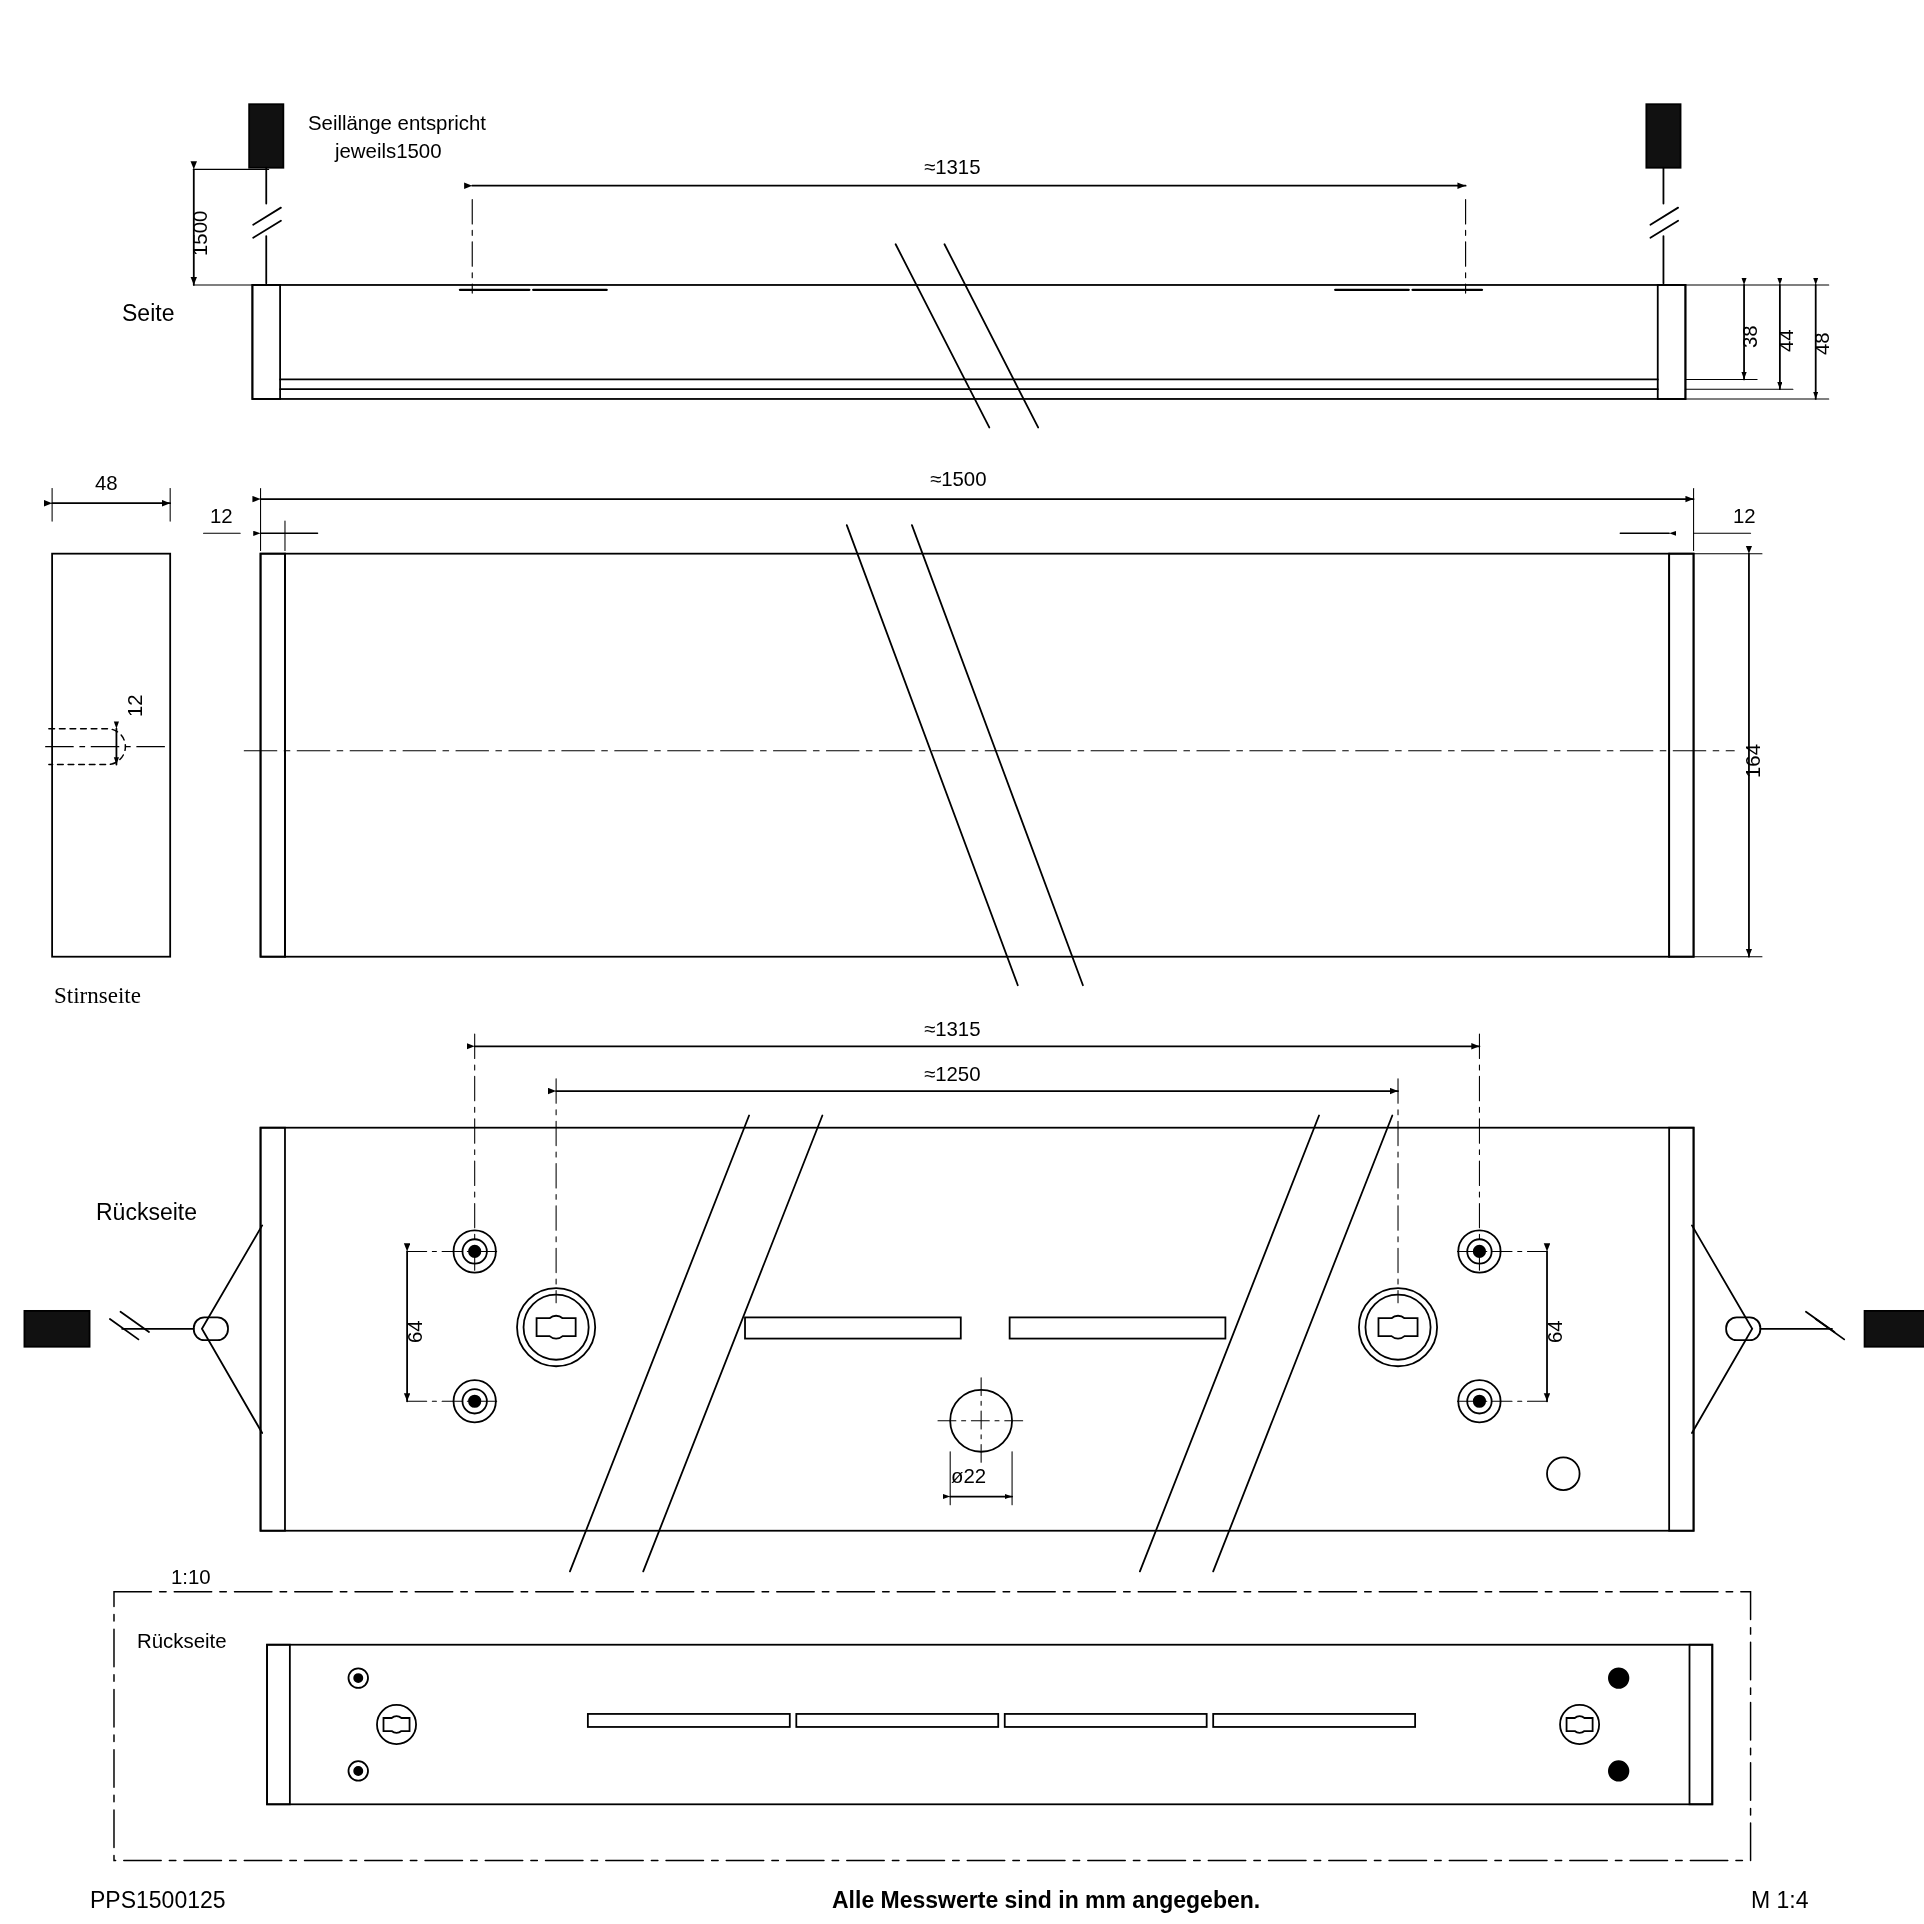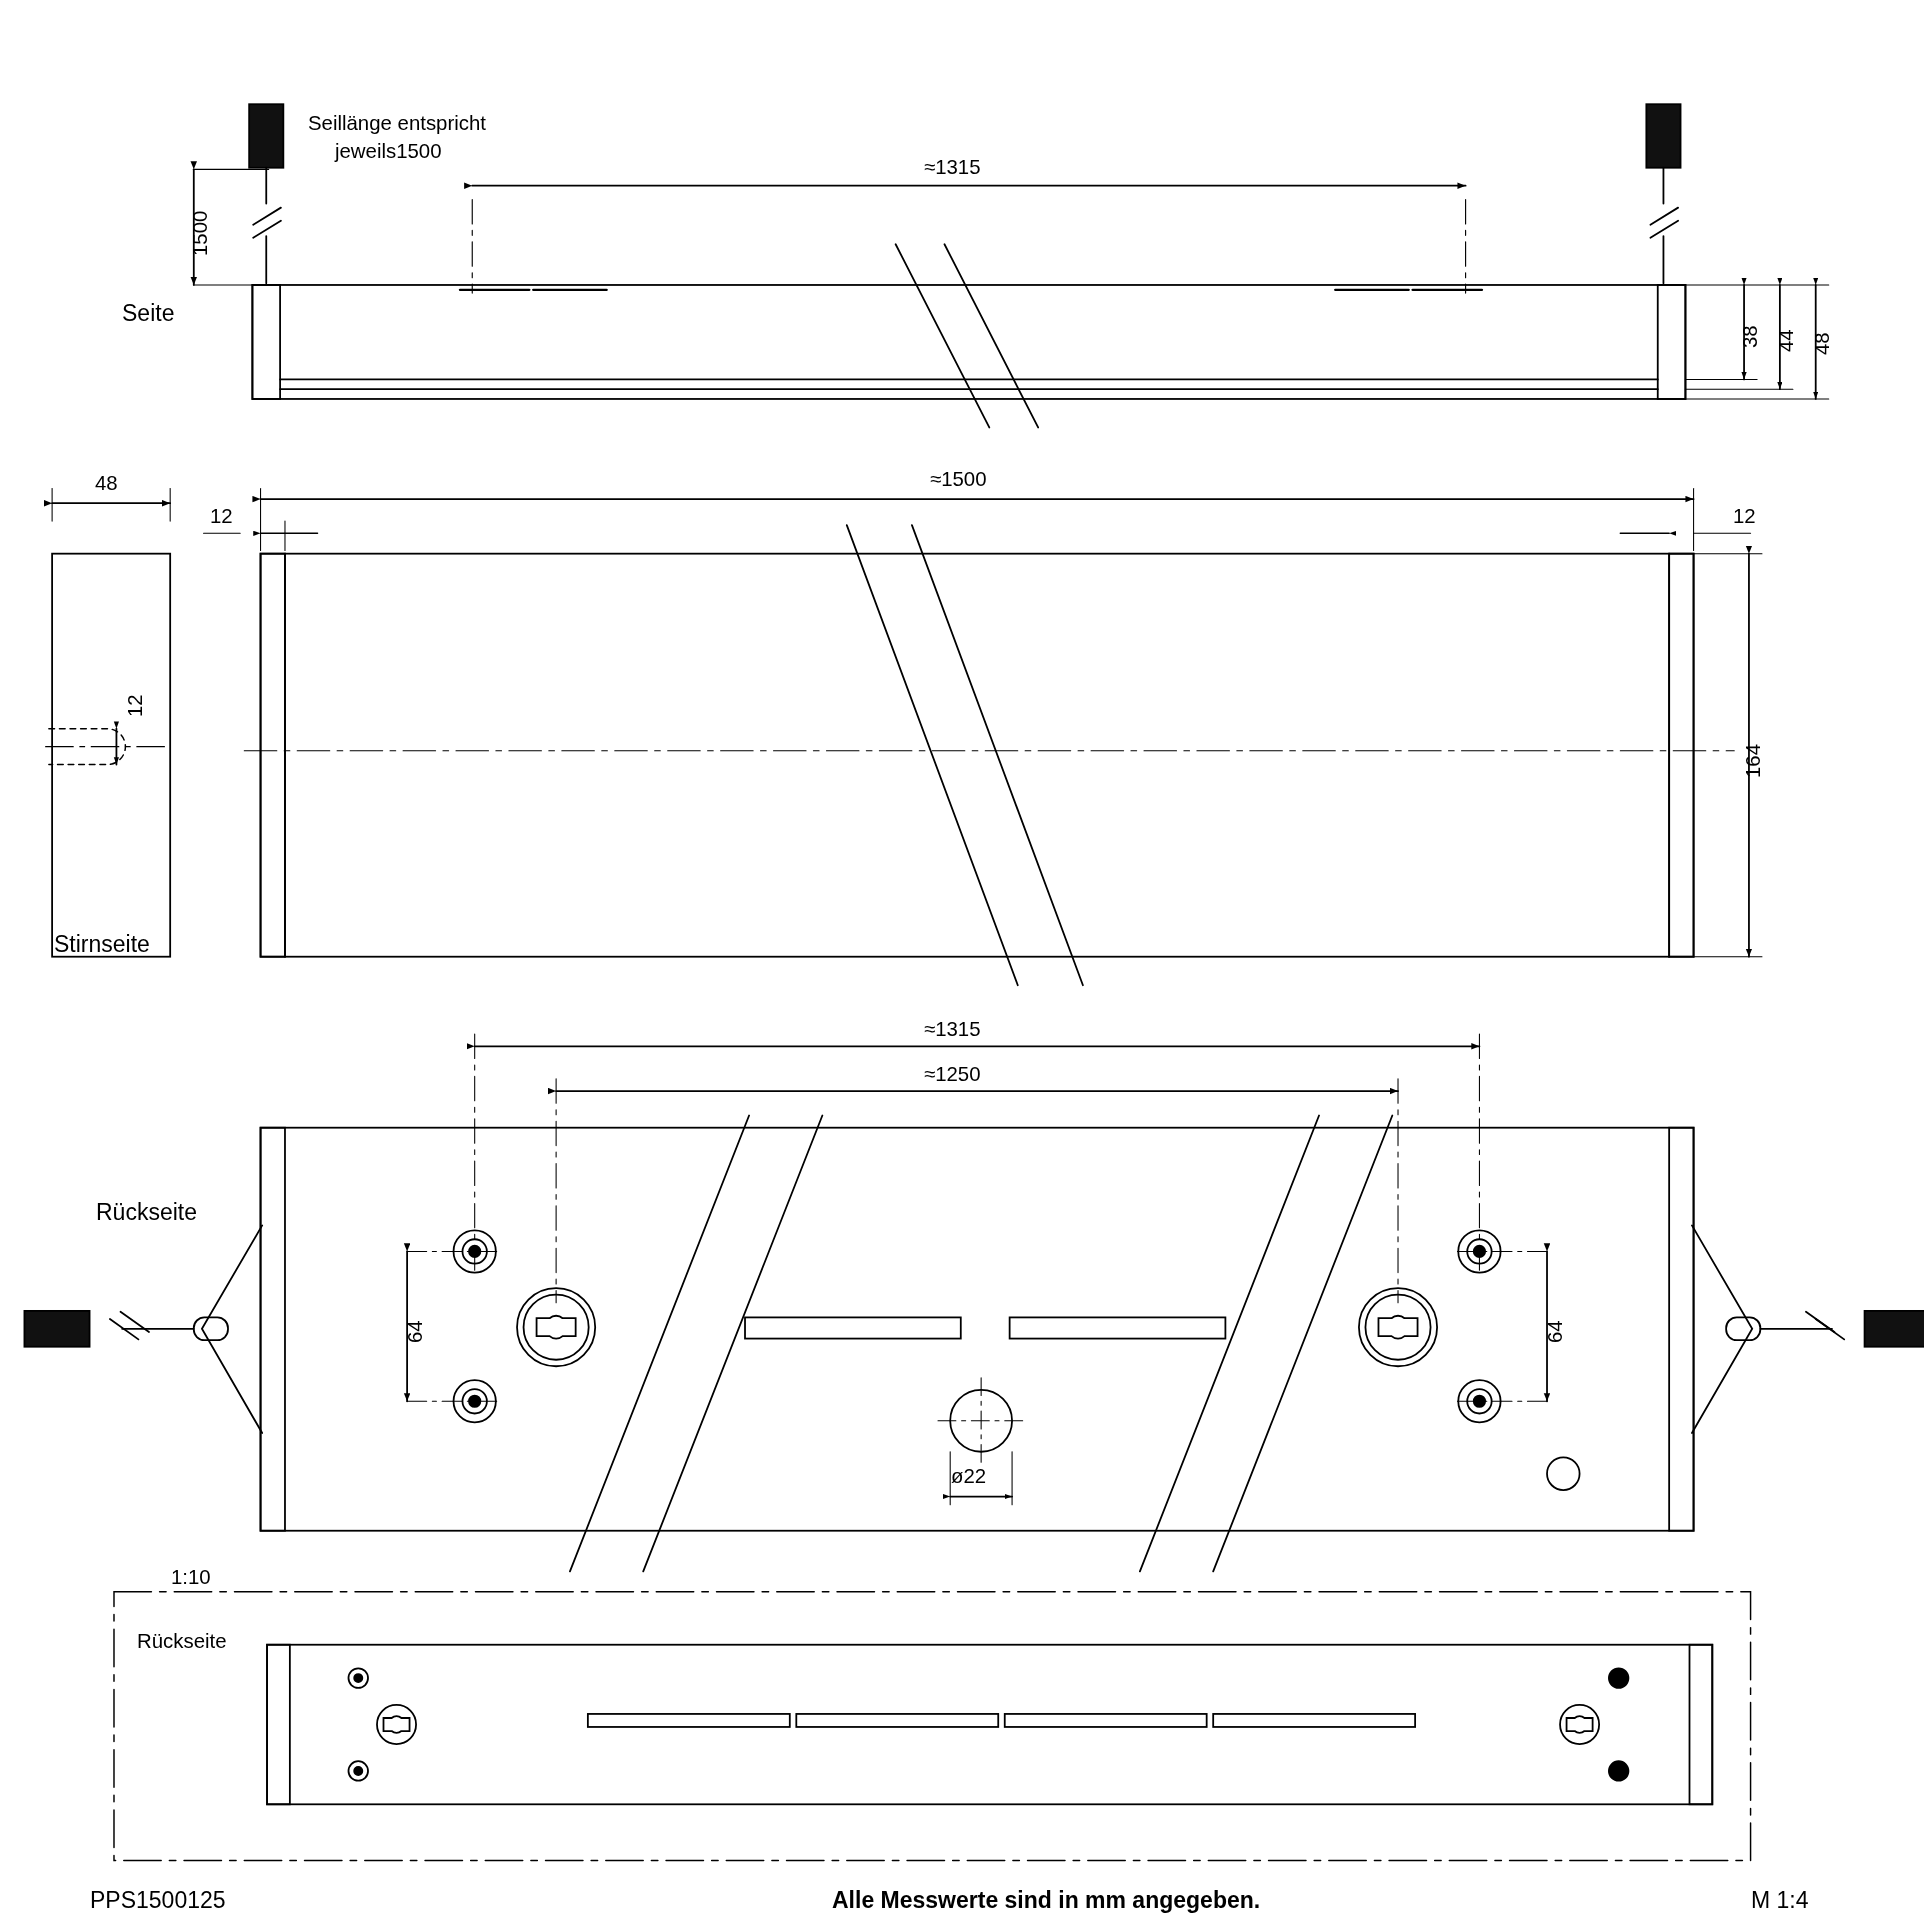--- a/index.html
+++ b/index.html
@@ -213,21 +213,21 @@
 <div class="lbl" style="left:335px;top:140px;">jeweils1500</div>
 <div class="lbl rot" style="left:189px;top:256px;">1500</div>
 <div class="lbl" style="left:924px;top:156px;">≈1315</div>
 <div class="lbl big" style="left:122px;top:300px;">Seite</div>
 <div class="lbl rot" style="left:1739px;top:348px;">38</div>
 <div class="lbl rot" style="left:1775px;top:352px;">44</div>
 <div class="lbl rot" style="left:1811px;top:355px;">48</div>
 
 <div class="lbl" style="left:95px;top:472px;">48</div>
 <div class="lbl rot" style="left:124px;top:717px;">12</div>
-<div class="lbl big" style="left:54px;top:931px;">Stirnseite</div>
+<div class="lbl big" style="left:54px;top:983px;font-family:Liberation Serif, serif;">Stirnseite</div>
 
 <div class="lbl" style="left:930px;top:468px;">≈1500</div>
 <div class="lbl" style="left:210px;top:505px;">12</div>
 <div class="lbl" style="left:1733px;top:505px;">12</div>
 <div class="lbl rot" style="left:1742px;top:778px;">164</div>
 
 <div class="lbl" style="left:924px;top:1018px;">≈1315</div>
 <div class="lbl" style="left:924px;top:1063px;">≈1250</div>
 <div class="lbl big" style="left:96px;top:1199px;">Rückseite</div>
 <div class="lbl rot" style="left:404px;top:1343px;">64</div>

